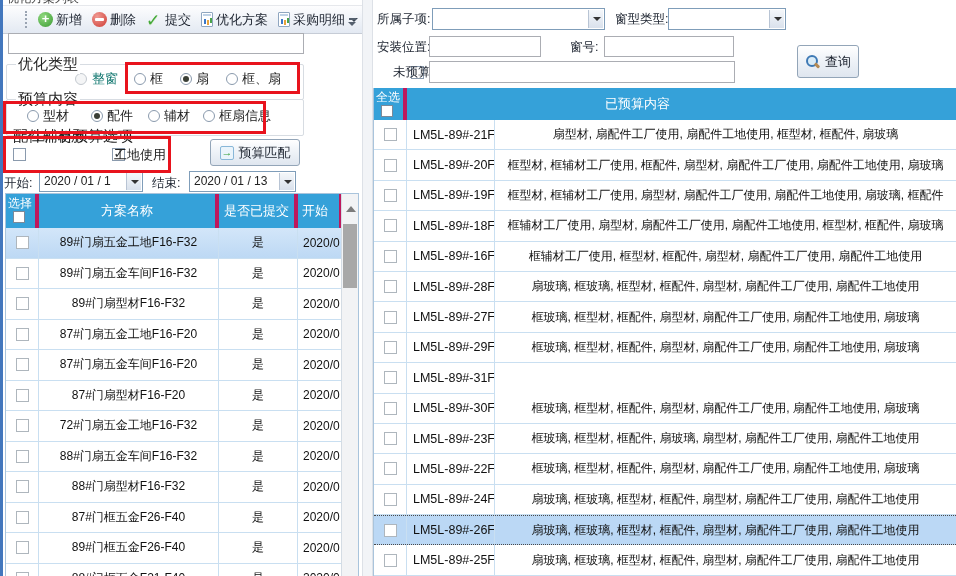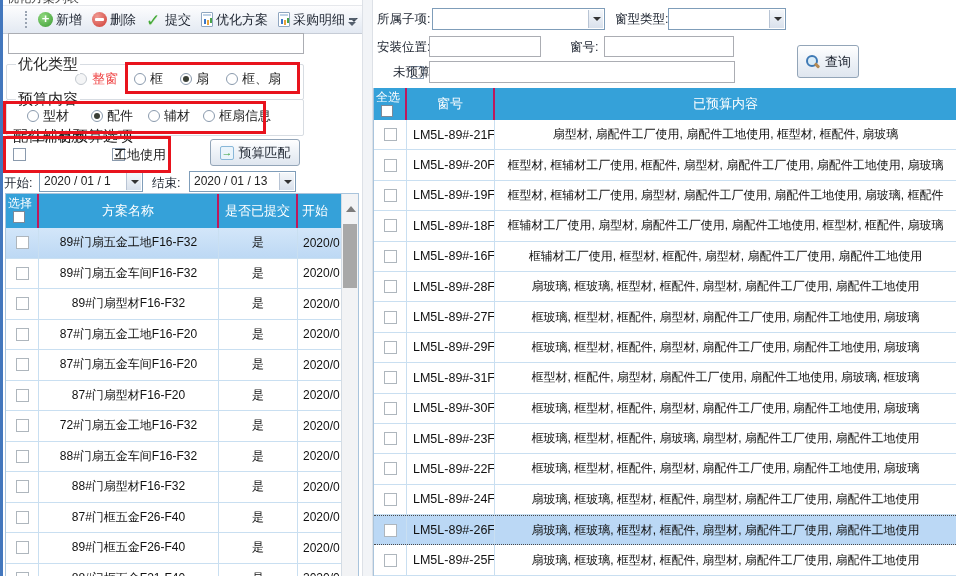--- a/index.html
+++ b/index.html
@@ -41,21 +41,21 @@
   .tinput { background:#fff; border:1px solid #ABADB3; font-size:12px; padding:0 4px; }
   #plan-input { left:8px; top:33px; width:296px; height:21px; }
   .groupbox { border:1px solid #D7DCE2; border-radius:2px; }
   #gb1 { left:6px; top:64px; width:298px; height:36px; }
   #gb2 { left:6px; top:99px; width:298px; height:37px; }
   .gb-label { font-size:15px; color:#222; background:#fff; padding:0 2px; z-index:2; }
   .radio { width:12px; height:12px; border:1px solid #8A9AAD; border-radius:50%; background:#fff; }
   .radio.sel::after { content:""; position:absolute; width:6px; height:6px; margin:2px; border-radius:50%; background:#3a3f36; display:block; }
   .radio.disabled { border-color:#C3C9CF; background:#F4F5F6; }
   .opt-label { font-size:13px; color:#222; white-space:nowrap; }
-  .opt-label.disabled { color:#ef4444; }
+  .opt-label.disabled { color:#0f766e; }
   .redbox { border:3px solid #E8131D; z-index:3; }
   #redbox1 { left:125px; top:62px; width:175px; height:32px; }
   #redbox2 { left:3px; top:101px; width:263px; height:33px; }
   #redbox3 { left:3px; top:136px; width:168px; height:37px; }
   .cb { width:13px; height:13px; border:1px solid #8A9AAD; background:#fff; position:relative; display:inline-block; }
   .cb.checked::after { content:"✓"; position:absolute; left:0px; top:-3px; font-size:13px; font-weight:bold; color:#2b2f33; }
   .btn { background:linear-gradient(#FFFFFF,#EFF3F8 45%,#DFE6EF); border:1px solid #93A5B8; border-radius:3px;
     display:flex; align-items:center; justify-content:center; gap:5px; font-size:13px; color:#1d2430; }
   #match-btn { left:210px; top:139px; width:90px; height:27px; }
   .ico-match { width:14px; height:14px; background:#EAF4FB; border:1px solid #88B7D8; border-radius:2px; }
@@ -65,21 +65,21 @@
   .combo .val { position:absolute; left:4px; top:2px; right:18px; overflow:hidden; white-space:nowrap; }
   .combo .arrow { position:absolute; right:1px; top:1px; bottom:1px; width:15px;
     background:linear-gradient(#F4F7FA,#D9E1EC); border-left:1px solid #B8C4D4; }
   .combo .arrow::after { content:""; position:absolute; left:4px; top:7px; width:0; height:0;
     border-left:4px solid transparent; border-right:4px solid transparent; border-top:4px solid #333; }
   #start-combo { left:39px; top:171px; width:104px; height:21px; }
   #end-combo   { left:189px; top:171px; width:107px; height:21px; }
 
   
   .thead { background:#35A1D9; color:#fff; display:flex; }
-  .th { position:relative; border-right:2px solid #be185d; font-size:13px; display:flex; align-items:center; justify-content:center; overflow:hidden; white-space:nowrap; }
+  .th { position:relative; border-right:4px solid #be185d; font-size:13px; display:flex; align-items:center; justify-content:center; overflow:hidden; white-space:nowrap; }
   .cell { border-right:1px solid #C9DFF1; border-bottom:1px solid #C9DFF1; display:flex; align-items:center; justify-content:center; overflow:hidden; white-space:nowrap; font-size:12px; color:#111; }
   .row { display:flex; background:#fff; }
   .row .cb { border-color:#AEB6BD; }
 
   
   #left-table { left:5px; top:193px; width:354px; height:383px; border:1px solid #A9C4DC; border-bottom:none; overflow:hidden; background:#fff; }
   #left-table .thead { height:34px; width:337px; }
   .lth-sel { width:33px; } .lth-name { width:180px; } .lth-sub { width:79px;text-align:center; } .lth-start { width:45px; justify-content:flex-start; padding-left:4px; }
   .corner-label { position:absolute; left:2px; top:1px; font-size:12px; }
   .corner-cb { position:absolute; left:7px; top:17px; width:12px; height:12px; background:#fff; border:1px solid #7c8a99; }
@@ -338,21 +338,20 @@
       <span>查询</span>
     </div>
 
   
   <div class="abs" id="right-table">
     <div class="thead">
       <div class="th rth-sel">
           <span class="corner-label">全选</span>
           <span class="corner-cb"></span>
         </div>
-      <div class="th rth-no">窗号</div>
       <div class="th rth-content">已预算内容</div>
     </div>
     <div id="right-tbody">
   <div class="row rrow">
     <div class="cell rc-sel">
             <span class="cb"></span>
           </div>
     <div class="cell rc-no">LM5L-89#-21F19</div>
     <div class="cell rc-content">扇型材, 扇配件工厂使用, 扇配件工地使用, 框型材, 框配件, 扇玻璃</div>
   </div>
@@ -403,21 +402,20 @@
             <span class="cb"></span>
           </div>
     <div class="cell rc-no">LM5L-89#-29F27</div>
     <div class="cell rc-content">框玻璃, 框型材, 框配件, 扇型材, 扇配件工厂使用, 扇配件工地使用, 扇玻璃</div>
   </div>
   <div class="row rrow">
     <div class="cell rc-sel">
             <span class="cb"></span>
           </div>
     <div class="cell rc-no">LM5L-89#-31F29</div>
-    <div class="cell rc-content">框型材, 框配件, 扇型材, 扇配件工厂使用, 扇配件工地使用, 扇玻璃, 框玻璃</div>
   </div>
   <div class="row rrow">
     <div class="cell rc-sel">
             <span class="cb"></span>
           </div>
     <div class="cell rc-no">LM5L-89#-30F28</div>
     <div class="cell rc-content">框玻璃, 框型材, 框配件, 扇型材, 扇配件工厂使用, 扇配件工地使用, 扇玻璃</div>
   </div>
   <div class="row rrow">
     <div class="cell rc-sel">

